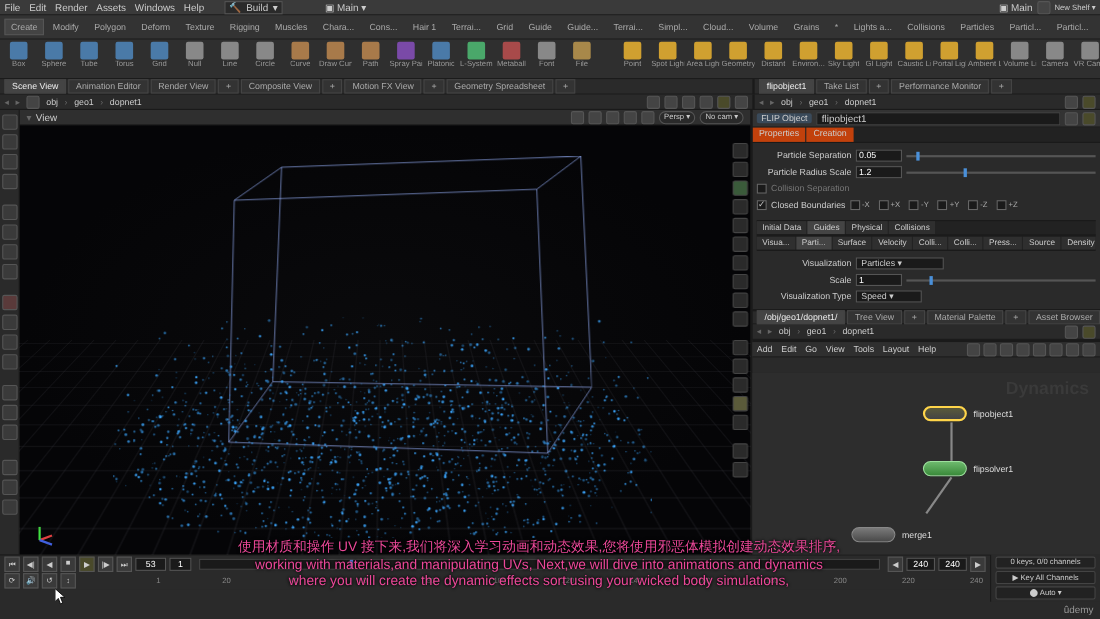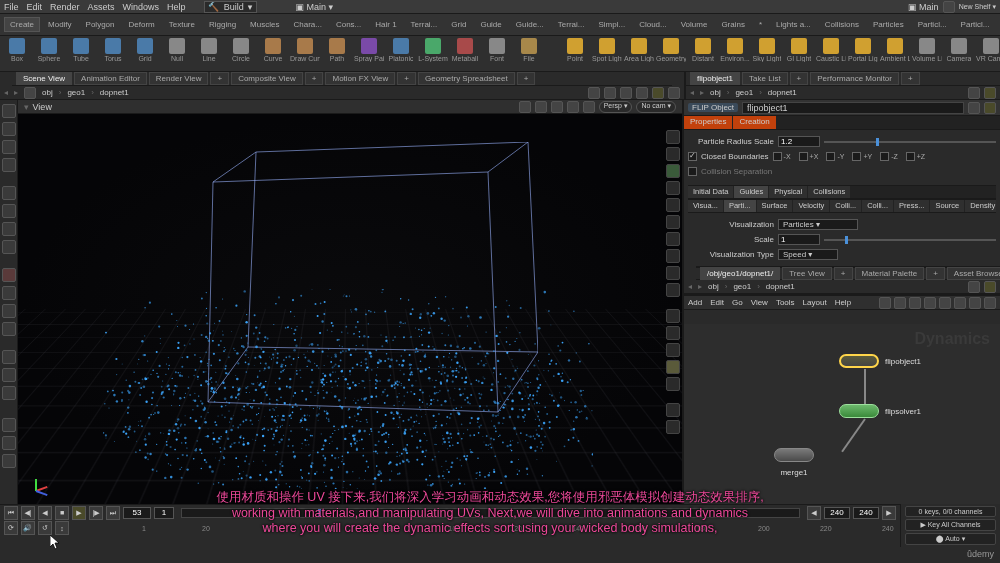--- a/index.html
+++ b/index.html
@@ -13,21 +13,21 @@
 .shelf { height: 22px; background: #333; border-bottom: 1px solid #1a1a1a; display: flex; align-items: center; padding: 0 4px; gap: 2px; overflow: hidden; }
 .shelf-tab { padding: 2px 5px; color: #aaa; font-size: 8px; border: 1px solid transparent; cursor: pointer; white-space: nowrap; }
 .shelf-tab.active { background: #444; border-color: #555; }
 
 .shelf-icons { height: 36px; background: #2f2f2f; border-bottom: 1px solid #1a1a1a; display: flex; align-items: center; padding: 2px 4px; gap: 6px; overflow: hidden; }
 .shelf-icon { width: 26px; height: 32px; display: flex; flex-direction: column; align-items: center; gap: 1px; cursor: pointer; }
 .shelf-icon .ic { width: 16px; height: 16px; border-radius: 2px; }
 .shelf-icon .lbl { font-size: 7px; color: #999; white-space: nowrap; overflow: hidden; max-width: 30px; text-overflow: clip; }
 .shelf-sep { width: 1px; height: 28px; background: #555; margin: 0 4px; }
 
-.panetabs { height: 14px; background: #2a2a2a; border-bottom: 1px solid #1a1a1a; display: flex; align-items: center; padding: 0 4px; gap: 2px; margin-left: 12px; }
+.panetabs { height: 14px; background: #2a2a2a; border-bottom: 1px solid #1a1a1a; display: flex; align-items: center; padding: 0 4px; gap: 2px; }
 .panetab { padding: 1px 6px; font-size: 8px; color: #aaa; background: #333; border: 1px solid #444; cursor: pointer; white-space: nowrap; }
 .panetab.active { background: #444; color: #eee; }
 
 .path-bar { height: 14px; background: #2a2a2a; display: flex; align-items: center; padding: 0 4px; gap: 6px; font-size: 8px; border-bottom: 1px solid #1a1a1a; }
 .path-bar .crumb { color: #ccc; cursor: pointer; }
 .path-bar .chev { color: #666; }
 .path-bar .right-tools { margin-left: auto; display: flex; gap: 4px; }
 .mini-icon { width: 12px; height: 12px; background: #444; border: 1px solid #555; border-radius: 2px; cursor: pointer; }
 
 .main-split { display: flex; height: 404px; }
@@ -2034,25 +2034,36 @@
       <span style="background:#1a1a1a;padding:0 4px;border:1px solid #444;flex:1;">flipobject1</span>
       <div class="mini-icon"></div>
       <div class="mini-icon" style="background:#4a4a2a;"></div>
     </div>
     <div class="param-tabs">
       <div class="param-tab active">Properties</div>
       <div class="param-tab">Creation</div>
     </div>
     <div class="param-body">
       <div class="param-row">
+        <div class="lbl">Particle Separation</div>
+        <input class="inp" value="0.05" style="">
+        <div class="slider">
+            <div class="thumb" style="left:5%"></div>
+          </div>
+      </div>
+      <div class="param-row">
         <div class="lbl">Particle Radius Scale</div>
         <input class="inp" value="1.2" style="">
         <div class="slider">
             <div class="thumb" style="left:30%"></div>
           </div>
+      </div>
+      <div class="param-row">
+        <div class="chk"></div>
+        <div style="font-size:8px;color:#777;">Collision Separation</div>
       </div>
       <div class="param-row">
         <div class="chk on"></div>
         <div style="font-size:8px;">Closed Boundaries</div>
         <div class="chks" id="axes-chks">
             <div style="display: flex; align-items: center; gap: 2px;">
               <div class="chk"></div>
               <span class="chklbl">-X</span>
             </div>
             <div style="display: flex; align-items: center; gap: 2px;">
@@ -2070,24 +2081,20 @@
             <div style="display: flex; align-items: center; gap: 2px;">
               <div class="chk"></div>
               <span class="chklbl">-Z</span>
             </div>
             <div style="display: flex; align-items: center; gap: 2px;">
               <div class="chk"></div>
               <span class="chklbl">+Z</span>
             </div>
           </div>
       </div>
-      <div class="param-row">
-        <div class="chk"></div>
-        <div style="font-size:8px;color:#777;">Collision Separation</div>
-      </div>
 
       <div class="sub-tabs" id="sub-tabs1">
           <div class="sub-tab">Initial Data</div>
           <div class="sub-tab active">Guides</div>
           <div class="sub-tab">Physical</div>
           <div class="sub-tab">Collisions</div>
         </div>
       <div class="sub-tabs" id="sub-tabs2" style="margin-top:0;text-align:right;">
           <div class="sub-tab">Visua...</div>
           <div class="sub-tab active">Parti...</div>
@@ -2164,21 +2171,21 @@
         <div class="nwire" style="left:180px;top:45px;height:35px;"></div>
         <div class="nwire" style="left:180px;top:95px;height:40px;transform:rotate(35deg);transform-origin:top;"></div>
         <div class="node-box" style="left:155px;top:30px;">
           <div class="shape sel"></div>
             <div class="nm">flipobject1</div>
         </div>
         <div class="node-box" style="left:155px;top:80px;">
           <div class="shape green"></div>
             <div class="nm">flipsolver1</div>
         </div>
-        <div class="node-box" style="left:90px;top:124px;flex-direction:column;">
+        <div class="node-box" style="left:90px;top:140px;">
           <div class="shape grey"></div>
             <div class="nm">merge1</div>
         </div>
       </div>
     </div>
   </div>
 </div>
 
 <div style="display:flex;">
 <div class="timeline" style="flex:1;">

